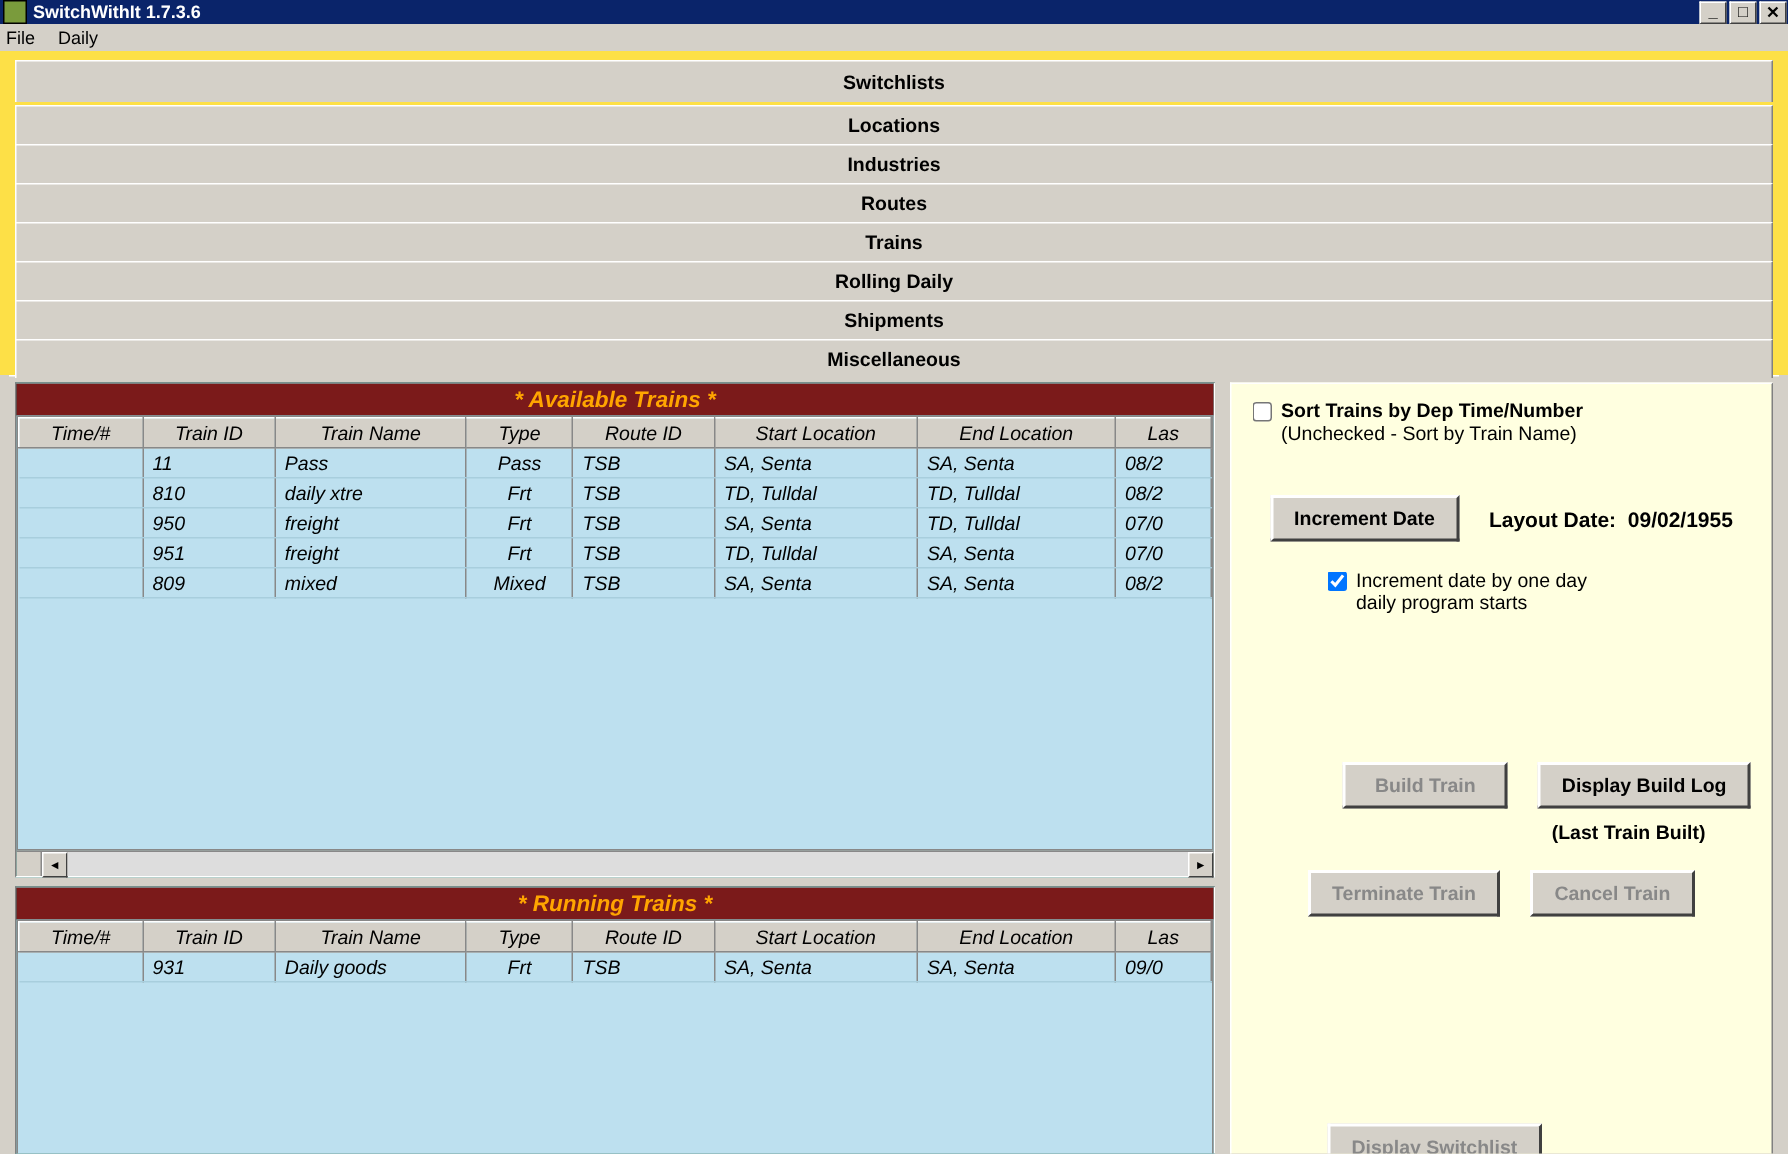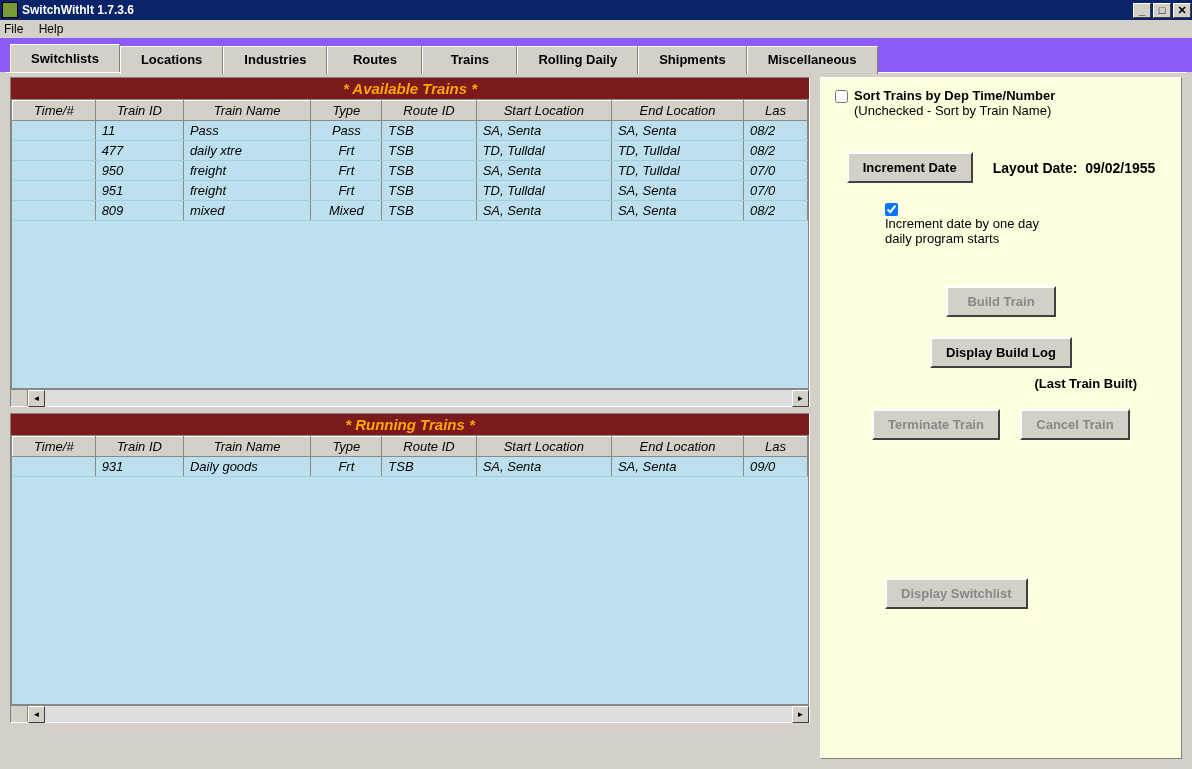--- a/index.html
+++ b/index.html
@@ -45,21 +45,22 @@
   .menubar {
     background: #d4d0c8;
     padding: 2px 4px;
     font-size: 12px;
   }
   .menubar span { margin-right: 12px; cursor: pointer; }
   .tabs {
     display: flex;
     padding: 6px 10px 0 10px;
     gap: 0;
-    background: #8b5cf6;
+    background: #fde047;
+    flex-direction: column;
   }
   .tab {
     padding: 6px 20px;
     background: #d4d0c8;
     border-top: 1px solid #fff;
     border-left: 1px solid #fff;
     border-right: 1px solid #808080;
     font-size: 13px;
     font-weight: bold;
     cursor: pointer;
@@ -190,21 +191,21 @@
   <div class="icon"></div>
   <span>SwitchWithIt 1.7.3.6</span>
   <div class="spacer"></div>
   <div class="win-btn">_</div>
   <div class="win-btn">□</div>
   <div class="win-btn">✕</div>
 </div>
 
 <div class="menubar">
   <span>File</span>
-  <span>Help</span>
+  <span>Daily</span>
 </div>
 
 <div class="tabs" id="tab-bar">
     <div class="tab active">Switchlists</div>
     <div class="tab">Locations</div>
     <div class="tab">Industries</div>
     <div class="tab">Routes</div>
     <div class="tab">Trains</div>
     <div class="tab">Rolling Daily</div>
     <div class="tab">Shipments</div>
@@ -237,21 +238,21 @@
                 <td>11</td>
                 <td>Pass</td>
                 <td class="center">Pass</td>
                 <td>TSB</td>
                 <td>SA, Senta</td>
                 <td>SA, Senta</td>
                 <td>08/2</td>
               </tr>
               <tr>
                 <td></td>
-                <td>477</td>
+                <td>810</td>
                 <td>daily xtre</td>
                 <td class="center">Frt</td>
                 <td>TSB</td>
                 <td>TD, Tulldal</td>
                 <td>TD, Tulldal</td>
                 <td>08/2</td>
               </tr>
               <tr>
                 <td></td>
                 <td>950</td>
@@ -341,29 +342,29 @@
       </div>
     </div>
 
     <div class="row" style="margin-top:30px;justify-content:center;">
       <span class="btn3d">Increment Date</span>
       <span class="lbl">
         <span>Layout Date:</span>&nbsp;&nbsp;<span>09/02/1955</span>
       </span>
     </div>
 
-    <div class="chk-row" style="margin-left:50px;flex-direction:column;">
+    <div class="chk-row" style="margin-left:50px;">
       <input type="checkbox" checked="" style="">
       <div>
         <span>Increment date by one day</span><br>
         <span>daily program starts</span>
       </div>
     </div>
 
-    <div class="row" style="margin-top:36px;justify-content:flex-start;flex-direction:column;">
+    <div class="row" style="margin-top:95px;justify-content:flex-end;">
       <span class="btn3d disabled">Build Train</span>
       <span class="btn3d">Display Build Log</span>
     </div>
     <div style="text-align:right;padding-right:30px;margin-top:-10px;font-weight:bold;">
       <span>(Last Train Built)</span>
     </div>
 
     <div class="row" style="justify-content:center;">
       <span class="btn3d disabled">Terminate Train</span>
       <span class="btn3d disabled">Cancel Train</span>

